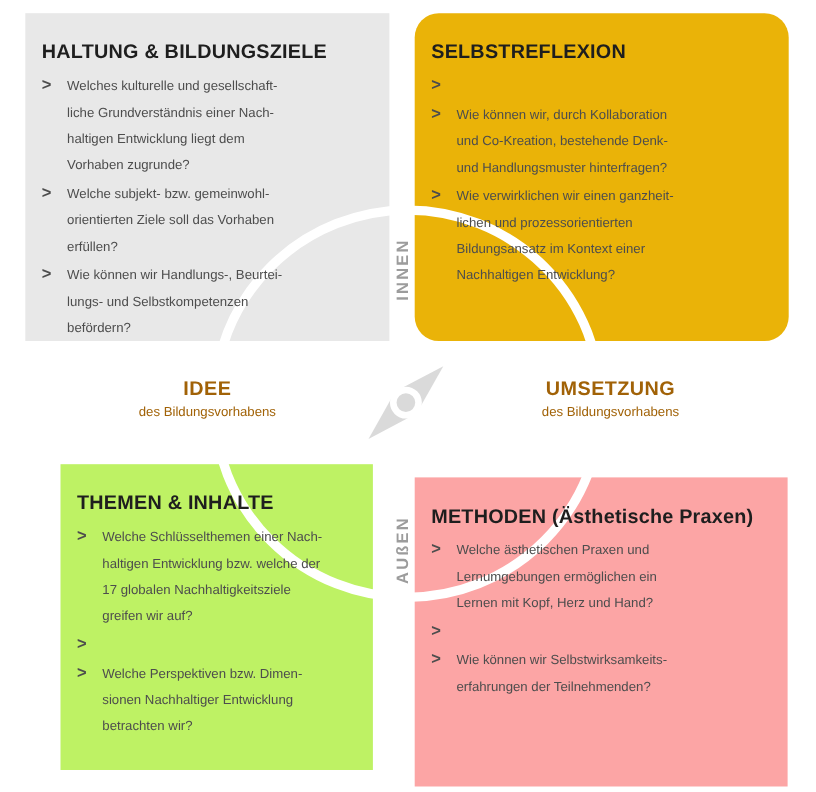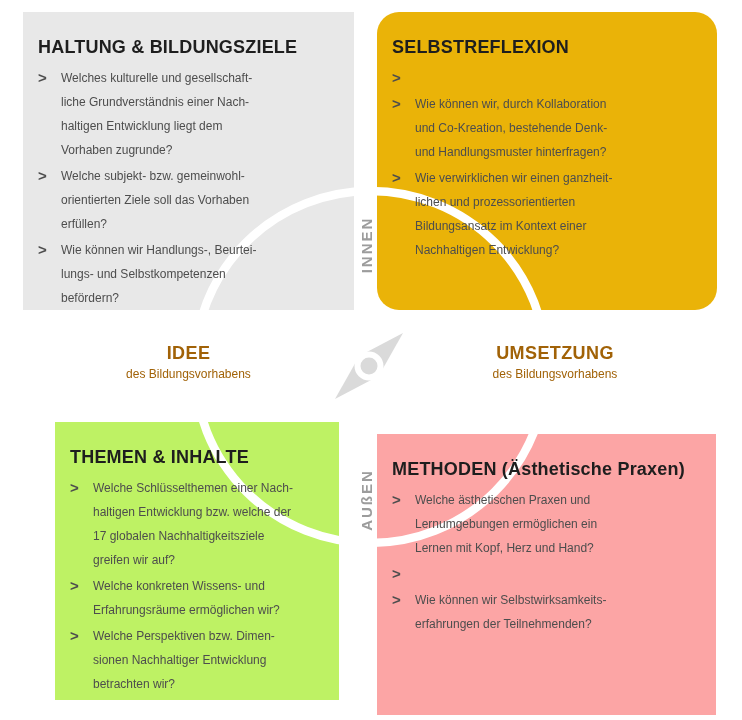--- a/index.html
+++ b/index.html
@@ -102,22 +102,20 @@
       <h2 class="quad-title">THEMEN &amp; INHALTE</h2>
       <div class="bullet">
         <span class="marker">&gt;</span>
         <p class="btext">Welche Schlüsselthemen einer Nach-
 haltigen Entwicklung bzw. welche der
 17 globalen Nachhaltigkeitsziele
 greifen wir auf?</p>
       </div>
       <div class="bullet">
         <span class="marker">&gt;</span>
-        <p class="btext">Welche konkreten Wissens- und
-Erfahrungsräume ermöglichen wir?</p>
       </div>
       <div class="bullet">
         <span class="marker">&gt;</span>
         <p class="btext">Welche Perspektiven bzw. Dimen-
 sionen Nachhaltiger Entwicklung
 betrachten wir?</p>
       </div>
     </div>
   </div>
 

